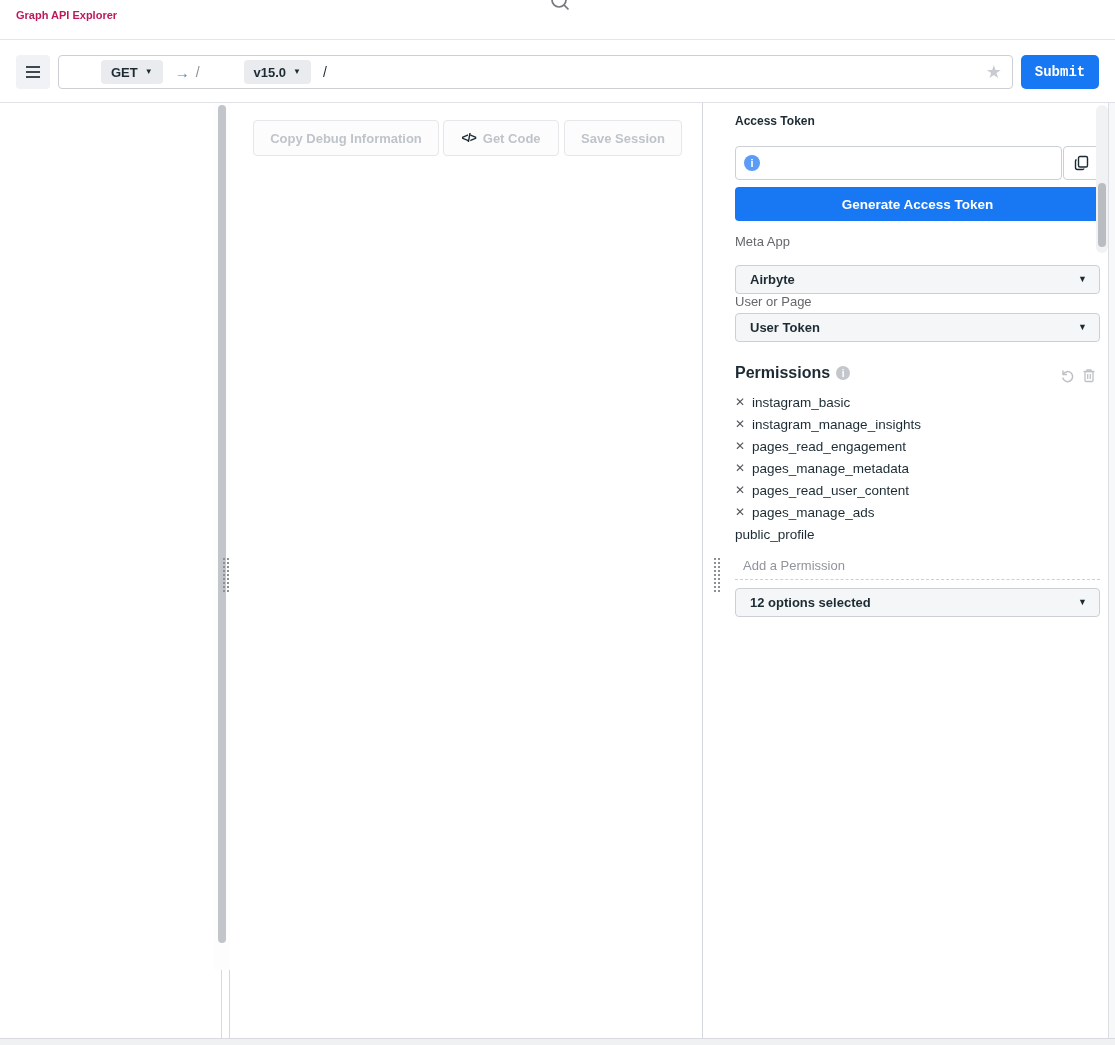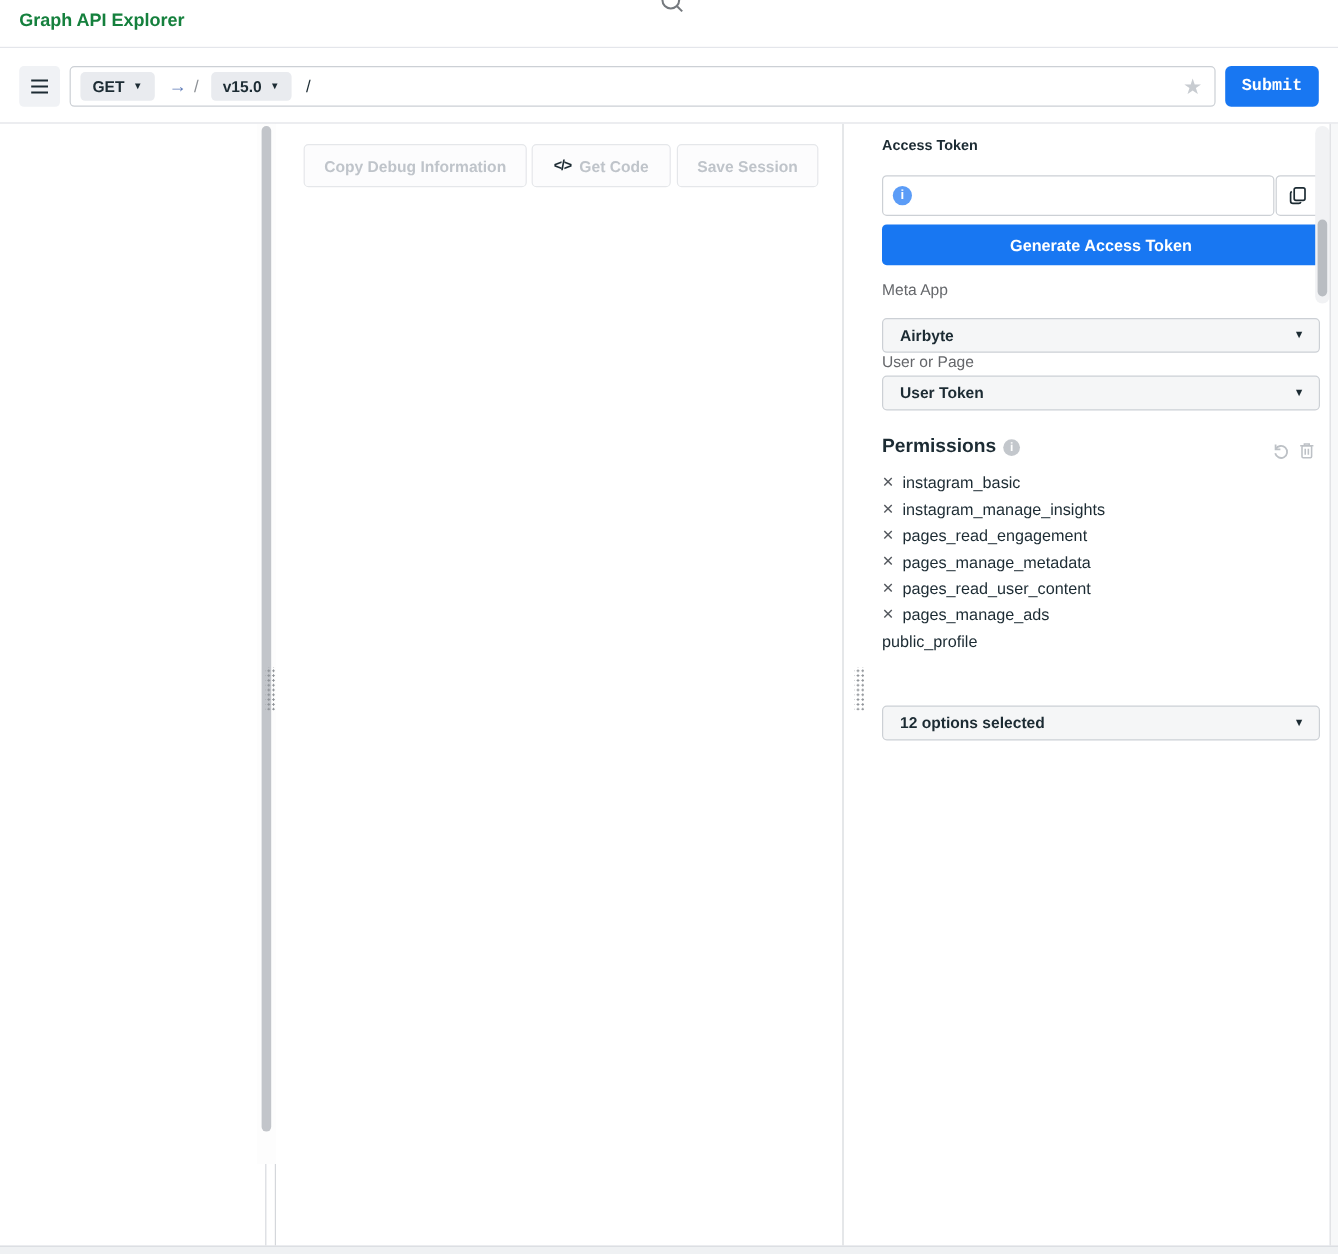--- a/index.html
+++ b/index.html
@@ -10,42 +10,42 @@
     background: #ffffff;
     color: #1c2b33;
     overflow: hidden;
   }
 
   
   .top-header {
     position: absolute; left: 0; top: 0; width: 1115px; height: 40px;
     background: #fff; border-bottom: 1px solid #e4e6eb; overflow: hidden; z-index: 5;
   }
-  .app-title { position: absolute; left: 16px; top: 9px; font-size: 15px; font-weight: 600; color: #15803d; }
+  .app-title { position: absolute; left: 16px; top: 9px; font-size: 11px; font-weight: 600; color: #be185d; }
   .search-partial { position: absolute; left: 549px; top: -9px; color: #75797e; }
 
   
   .toolbar {
     position: absolute; left: 0; top: 40px; width: 1115px; height: 63px;
     background: #fff; border-bottom: 1px solid #dfe2e6; z-index: 4;
   }
   .hamburger-btn {
     position: absolute; left: 16px; top: 15px; width: 34px; height: 34px;
     background: #f0f2f5; border: none; border-radius: 4px;
     display: flex; align-items: center; justify-content: center; cursor: pointer;
   }
   .query-box {
     position: absolute; left: 58px; top: 15px; width: 955px; height: 34px;
     border: 1px solid #ccd0d5; border-radius: 4px; background: #fff;
     display: flex; align-items: center; padding: 0 10px 0 8px;
   }
   .chip {
     height: 24px; background: #e9ebef; border-radius: 4px;
     display: inline-flex; align-items: center; padding: 0 10px; gap: 7px;
-    font-size: 13px; font-weight: 700; color: #1c2b33; cursor: pointer; border: none;
+    font-size: 13px; font-weight: 700; color: #1c2b33; cursor: pointer; border: none; margin-left: 34px;
   }
   .caret { font-size: 8px; color: #1c2b33; line-height: 1; }
   .arrow-glyph { margin: 0 6px 0 12px; color: #5e7bb8; font-size: 15px; }
   .pre-slash { color: #8d9196; font-size: 14px; margin-right: 10px; }
   .path-slash { margin-left: 12px; font-size: 14px; color: #1c2b33; }
   .qb-spacer { flex: 1; }
   .star-icon { font-size: 18px; color: #c8ccd1; cursor: pointer; line-height: 1; }
   .submit-btn {
     position: absolute; left: 1021px; top: 15px; width: 78px; height: 34px;
     background: #1877f2; color: #fff; font-size: 14px; font-weight: 700;
@@ -315,20 +315,21 @@
     </div>
       <div class="perm-row">
 
       <span class="perm-name">public_profile</span>
     </div>
     </div>
   <div class="list-scroll-track">
     <div class="list-scroll-thumb"></div>
   </div>
 
+  <input class="add-perm-input" type="text" placeholder="Add a Permission" style="">
 
   <div class="select-box sel-options">
     <span>12 options selected</span>
     <span class="caret">▼</span>
   </div>
 </div>
 
 <div class="right-gutter"></div>
 <div class="bottom-band"></div>
 

